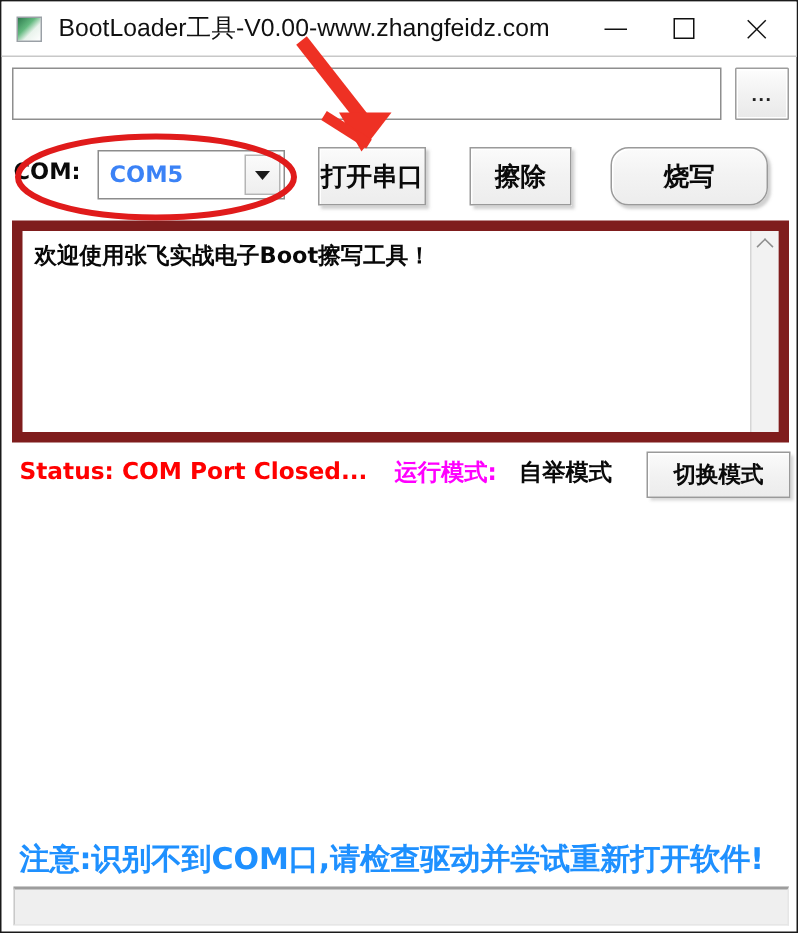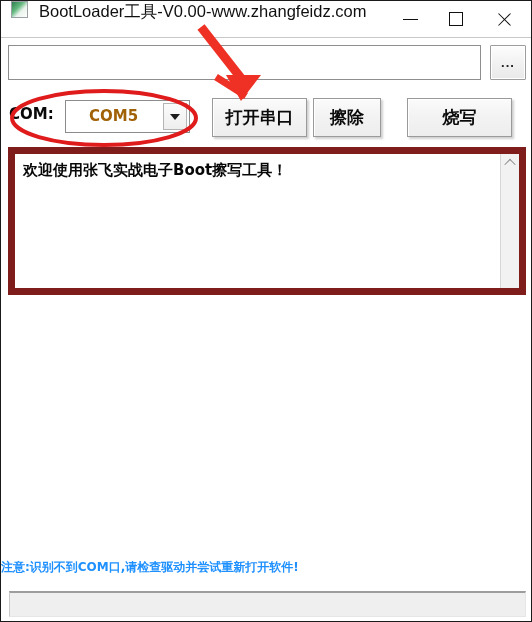--- a/index.html
+++ b/index.html
@@ -22,20 +22,21 @@
 
   
   #title-bar {
     position: absolute;
     left: 0; top: 0;
     width: 532px;
     height: 36px;
     background: #ffffff;
     border-bottom: 1px solid #c8c8c8;
     display: flex;
+    align-items: center;
   }
   #app-icon {
     width: 17px;
     height: 17px;
     margin-left: 10px;
     border: 1px solid #9aa0a6;
     background: linear-gradient(135deg, #2f7d4f 0%, #63b97f 38%, #e9f3ec 62%, #ffffff 100%);
     box-sizing: border-box;
     flex: 0 0 auto;
   }
@@ -147,24 +148,24 @@
     position: absolute;
     left: 64px; top: 9px;
     width: 125px;
     height: 33px;
     box-sizing: border-box;
     border: 1px solid #8c8c8c;
     background: #ffffff;
   }
   #com-select-value {
     position: absolute;
-    left: 23px; top: 6px;
+    left: 7px; top: 6px;
     font-size: 15px;
     font-weight: bold;
-    color: #a16207;
+    color: #3b82f6;
     font-family: "DejaVu Sans", sans-serif;
   }
   #com-select-arrow {
     position: absolute;
     right: 2px; top: 2px;
     width: 24px;
     height: 27px;
     background: linear-gradient(180deg,#fbfbfb 0%, #eeeeee 100%);
     border: 1px solid #b5b5b5;
     box-sizing: border-box;
@@ -189,23 +190,23 @@
     box-shadow: inset 1px 1px 0 #ffffff, 2px 2px 2px rgba(120,120,120,0.35);
     display: flex;
     align-items: center;
     justify-content: center;
     font-family: "DejaVu Sans", sans-serif;
     font-size: 17px;
     font-weight: bold;
     color: #0a0a0a;
     cursor: pointer;
   }
-  #btn-open-com { left: 211px; width: 95px; }
+  #btn-open-com { left: 211px; width: 72px; }
   #btn-erase    { left: 312px; width: 68px; }
-  #btn-flash    { left: 406px; width: 105px; }
+  #btn-flash    { left: 406px; width: 105px; border-radius: 12px; }
 
   
   #log-panel {
     position: absolute;
     left: 7px; top: 146px;
     width: 518px;
     height: 148px;
     box-sizing: border-box;
     border: 7px solid #7f1d1d;
     background: #ffffff;
@@ -299,23 +300,23 @@
     font-family: "DejaVu Sans", sans-serif;
     font-size: 15px;
     font-weight: bold;
     color: #0a0a0a;
     cursor: pointer;
   }
 
   
   #warning-text {
     position: absolute;
-    left: 0; top: 558px;
-    font-family: "DejaVu Sans", sans-serif;
-    font-size: 12px;
+    left: 12px; top: 558px;
+    font-family: "DejaVu Sans", sans-serif;
+    font-size: 20px;
     font-weight: bold;
     color: #1e90ff;
     white-space: nowrap;
   }
 
   
   #progress-panel {
     position: absolute;
     left: 8px; top: 590px;
     width: 517px;
@@ -379,20 +380,26 @@
     <div id="log-scrollbar">
       <div class="sb-arrow" id="sb-arrow-up">
         <span class="chev up"></span>
       </div>
       <div class="sb-arrow" id="sb-arrow-down">
         <span class="chev down"></span>
       </div>
     </div>
   </div>
 
+  <div id="status-row">
+    <div id="status-text">Status: COM Port Closed...</div>
+    <div id="run-mode-label">运行模式:</div>
+    <div id="run-mode-value">自举模式</div>
+    <div id="btn-switch-mode">切换模式</div>
+  </div>
 
   <div id="warning-text">注意:识别不到COM口,请检查驱动并尝试重新打开软件!</div>
 
   <div id="progress-panel"></div>
 
   <svg id="annotations" viewBox="0 0 532 622">
     <g>
       <path d="M 200 26 L 247 86 L 247 86" stroke="#EE3124" stroke-width="9" fill="none" stroke-linecap="butt"></path>
       <polygon points="225,74 260,74 240,100" fill="#EE3124"></polygon>
       <path d="M 215 76 L 245 95" stroke="#EE3124" stroke-width="7" fill="none"></path>

